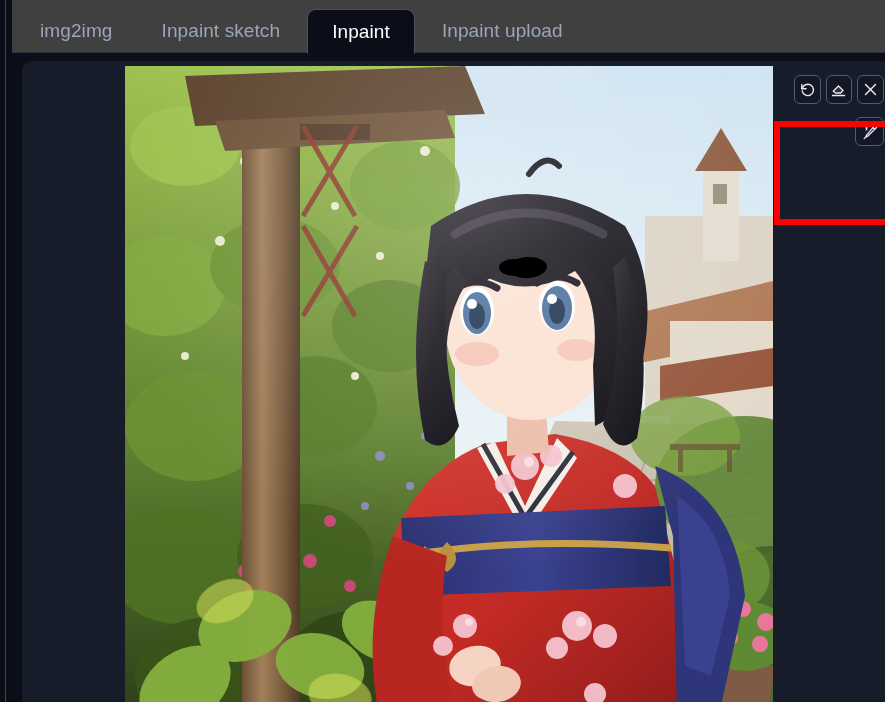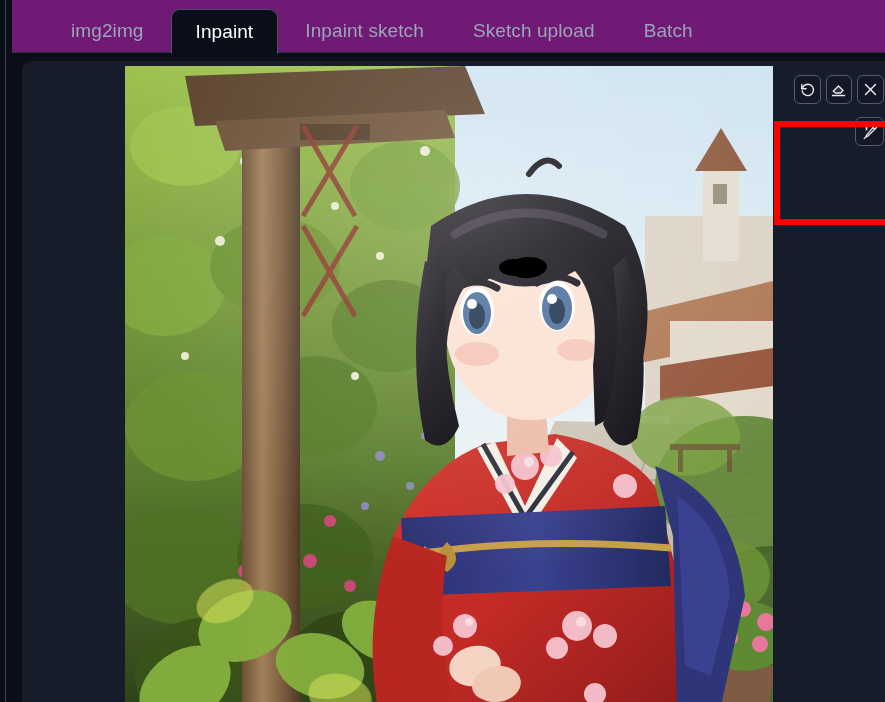--- a/index.html
+++ b/index.html
@@ -36,25 +36,24 @@
     width: 1px;
     background: #3d4452;
   }
 
   
   .tabbar {
     position: absolute;
     left: 0; top: 0;
     width: 885px;
     height: 53px;
-    background: #701a75;
+    background: #404040;
     display: flex;
     align-items: flex-end;
     box-sizing: border-box;
-    padding-left: 31px;
   }
   .tabbar-underline {
     position: absolute;
     left: 0;
     top: 52px;
     width: 885px;
     height: 1px;
     background: #2b3242;
     z-index: 1;
   }
@@ -207,31 +206,28 @@
 <body>
 
 <div id="app">
 
   <div class="tabbar">
     <div class="tabbar-underline"></div>
     <div class="tabs">
       <div class="tab">
         <span>img2img</span>
       </div>
+      <div class="tab">
+        <span>Inpaint sketch</span>
+      </div>
       <div class="tab active">
         <span>Inpaint</span>
       </div>
       <div class="tab">
-        <span>Inpaint sketch</span>
-      </div>
-      <div class="tab">
-        <span>Sketch upload</span>
-      </div>
-      <div class="tab">
-        <span>Batch</span>
+        <span>Inpaint upload</span>
       </div>
     </div>
   </div>
 
   <div class="content">
 
     <div class="editor-panel">
 
       <div class="canvas-wrap">
         <svg class="canvas-img" viewBox="0 0 648 648" preserveAspectRatio="xMidYMid slice">

